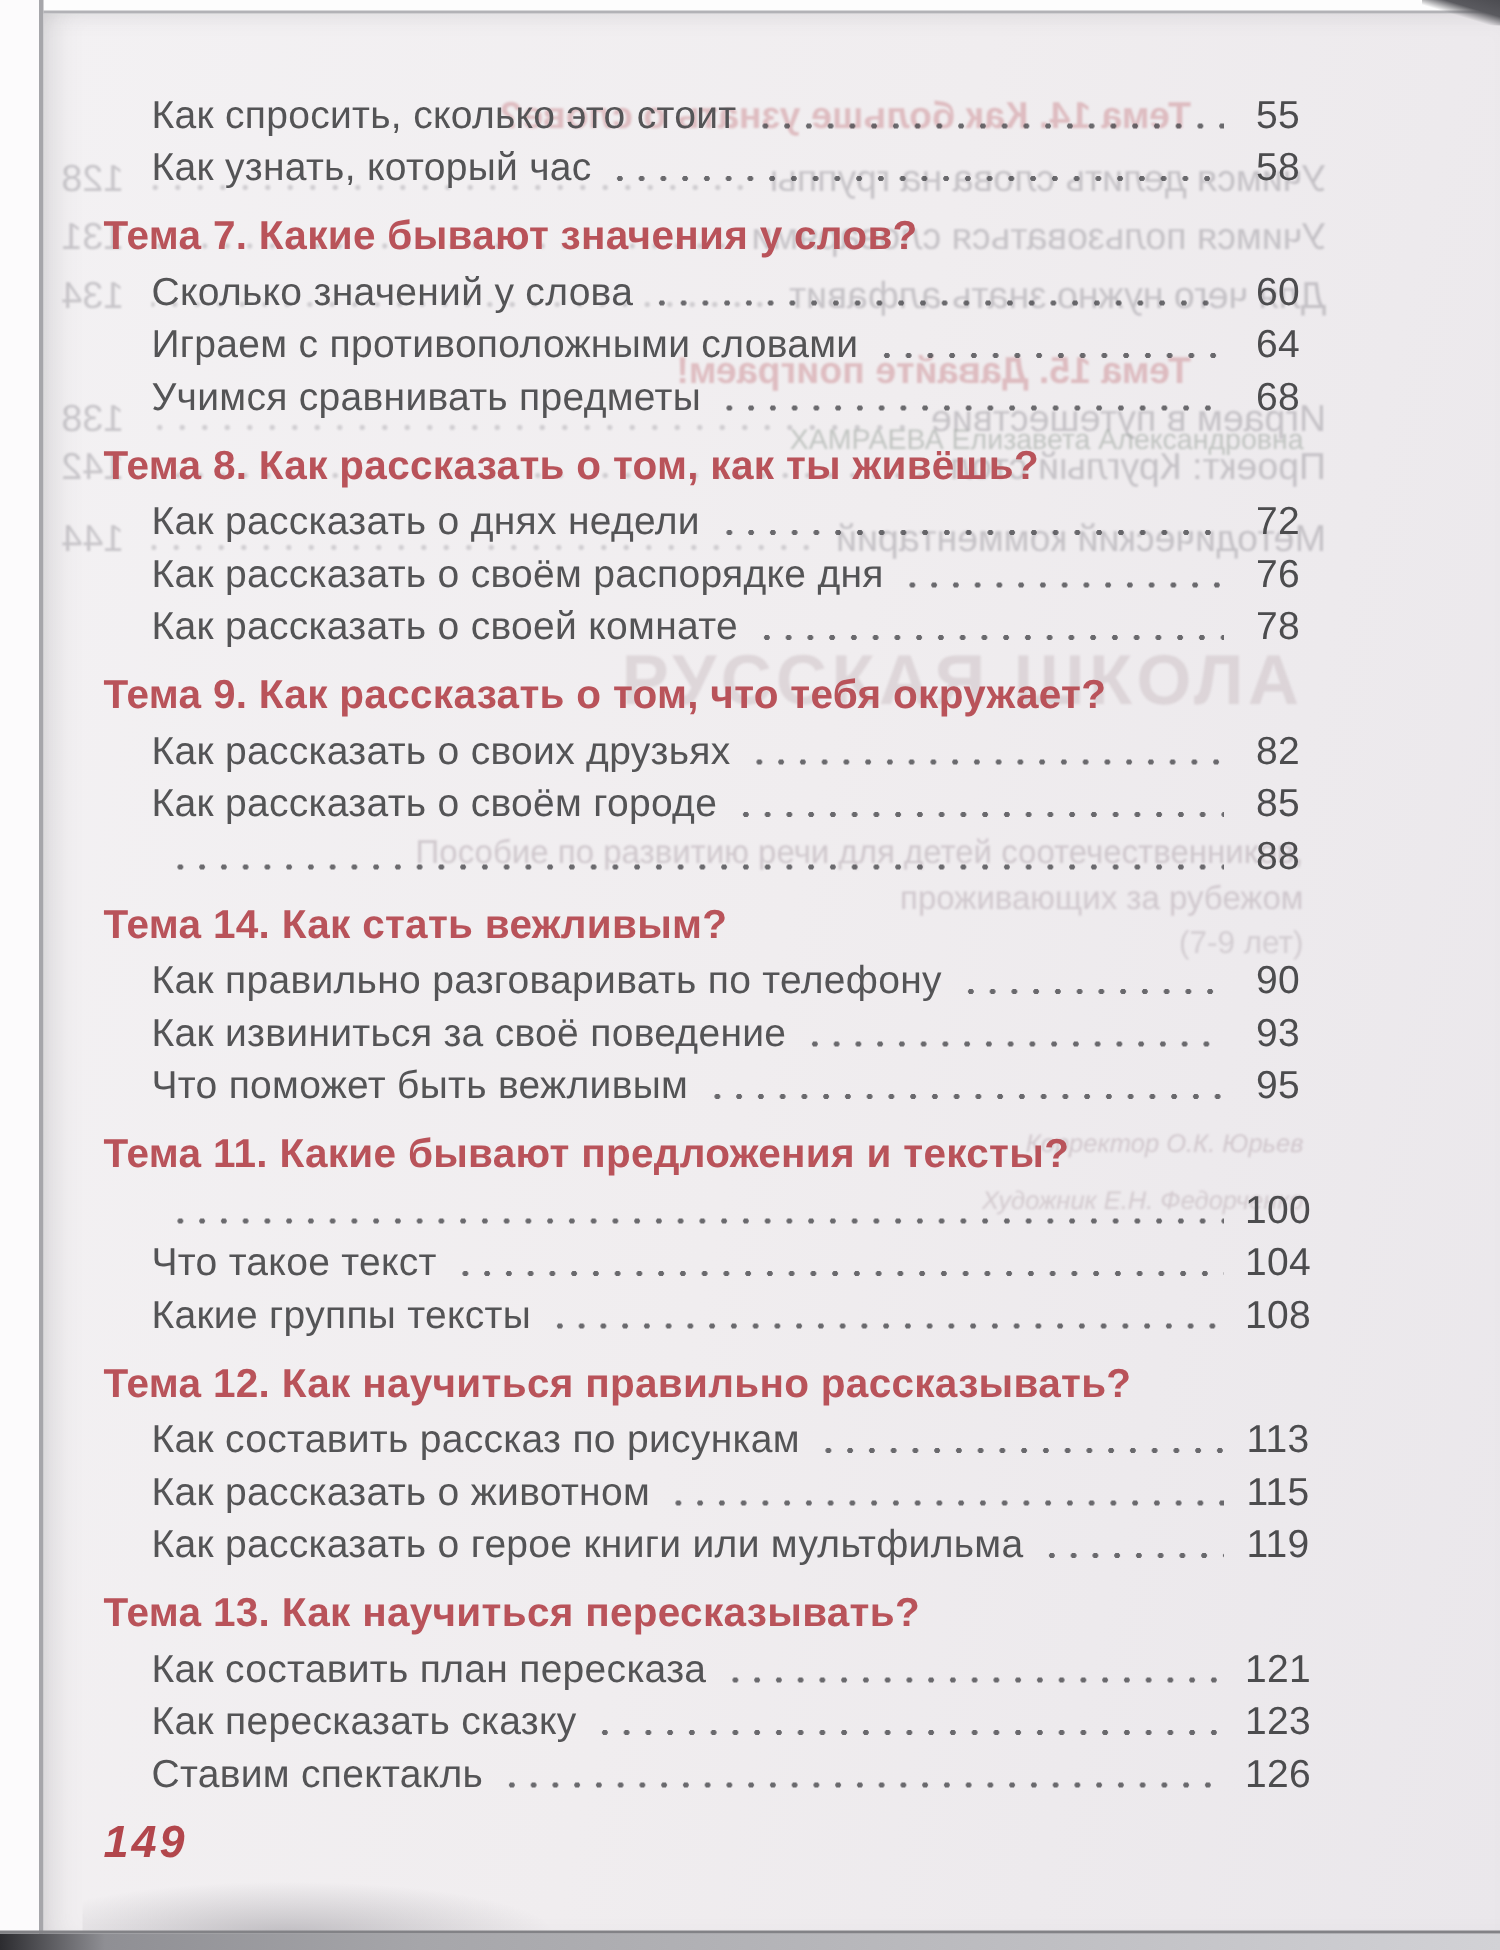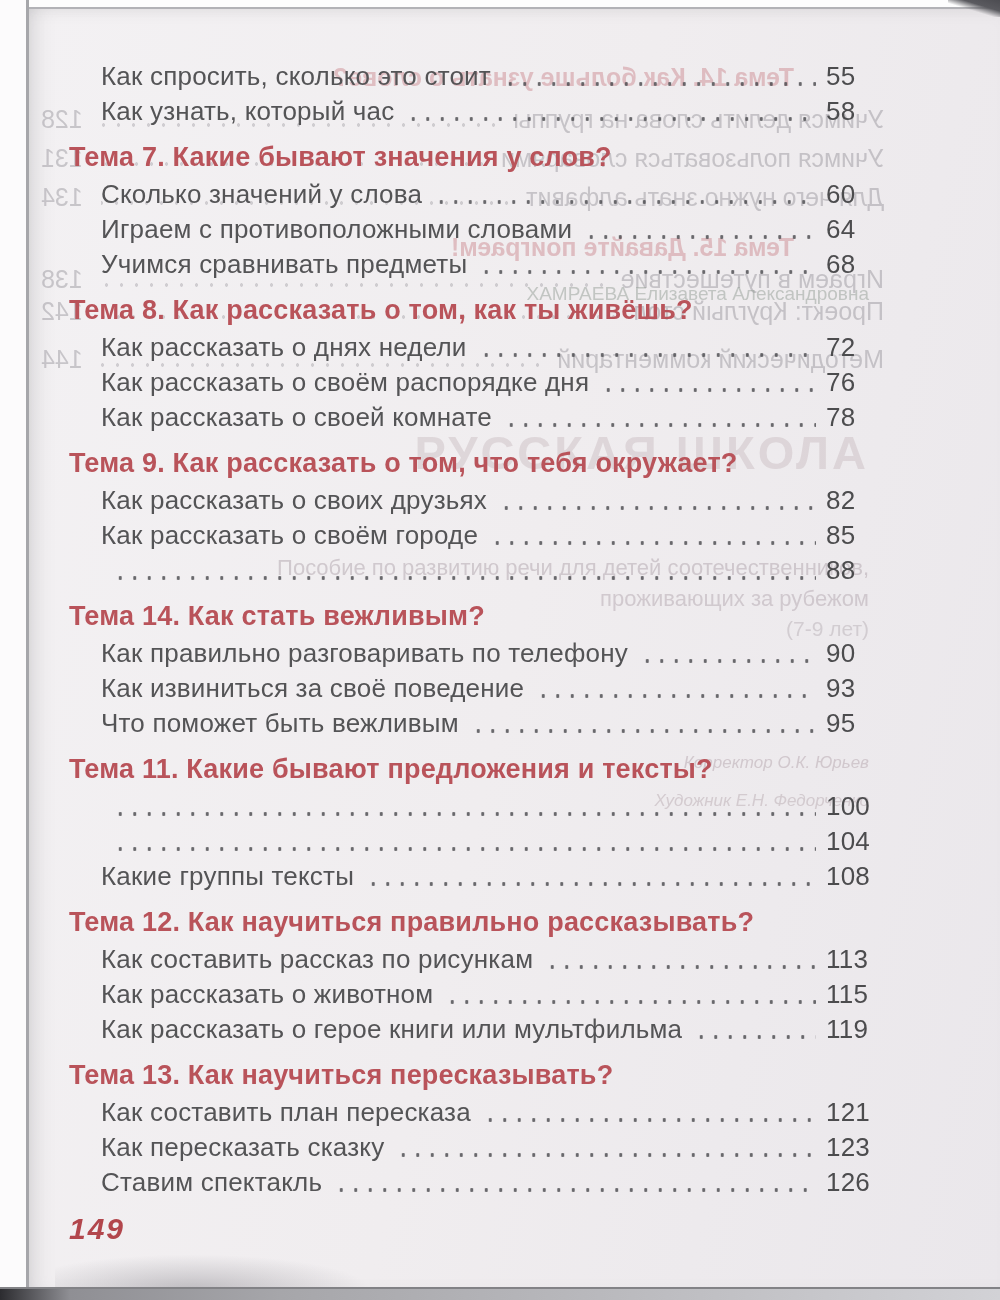--- a/index.html
+++ b/index.html
@@ -56,21 +56,21 @@
   .theme{
     margin:10px 0 2px;font-size:27px;line-height:36px;font-weight:bold;
     color:#b9535a;letter-spacing:.2px;white-space:nowrap;
   }
   .row{display:flex;align-items:baseline;padding-left:32px;line-height:35px;
     font-size:26px;color:#545456;letter-spacing:.2px;}
   .row .lbl{white-space:nowrap;}
   .row .dots{flex:1 1 auto;align-self:flex-end;height:6px;margin:0 10px 7px 12px;
     background-image:radial-gradient(circle,rgba(72,72,76,.80) 1.7px,transparent 2px);
     background-size:14.5px 6px;background-repeat:repeat-x;background-position:left bottom;}
-  .row .pg{min-width:52px;text-align:left;color:#4c4c4e;}
+  .row .pg{min-width:52px;text-align:center;color:#4c4c4e;}
 
   .folio{position:absolute;top:1205px;left:40px;width:812px;z-index:2;text-align:left;
     font-size:30px;font-weight:bold;font-style:italic;color:#b2464c;letter-spacing:2px;}
 </style>
 </head>
 <body>
 
 <div class="scan">
   <div class="paper">
 
@@ -200,20 +200,21 @@
           <span class="dots"></span>
           <span class="pg">95</span>
         </div>
 
       <h2 class="theme">Тема 11. Какие бывают предложения и тексты?</h2>
       <div class="row">
           <span class="dots"></span>
           <span class="pg">100</span>
         </div>
       <div class="row">
+          <span class="lbl">Что такое текст</span>
           <span class="dots"></span>
           <span class="pg">104</span>
         </div>
       <div class="row">
           <span class="lbl">Какие группы тексты</span>
           <span class="dots"></span>
           <span class="pg">108</span>
         </div>
 
       <h2 class="theme">Тема 12. Как научиться правильно рассказывать?</h2>

